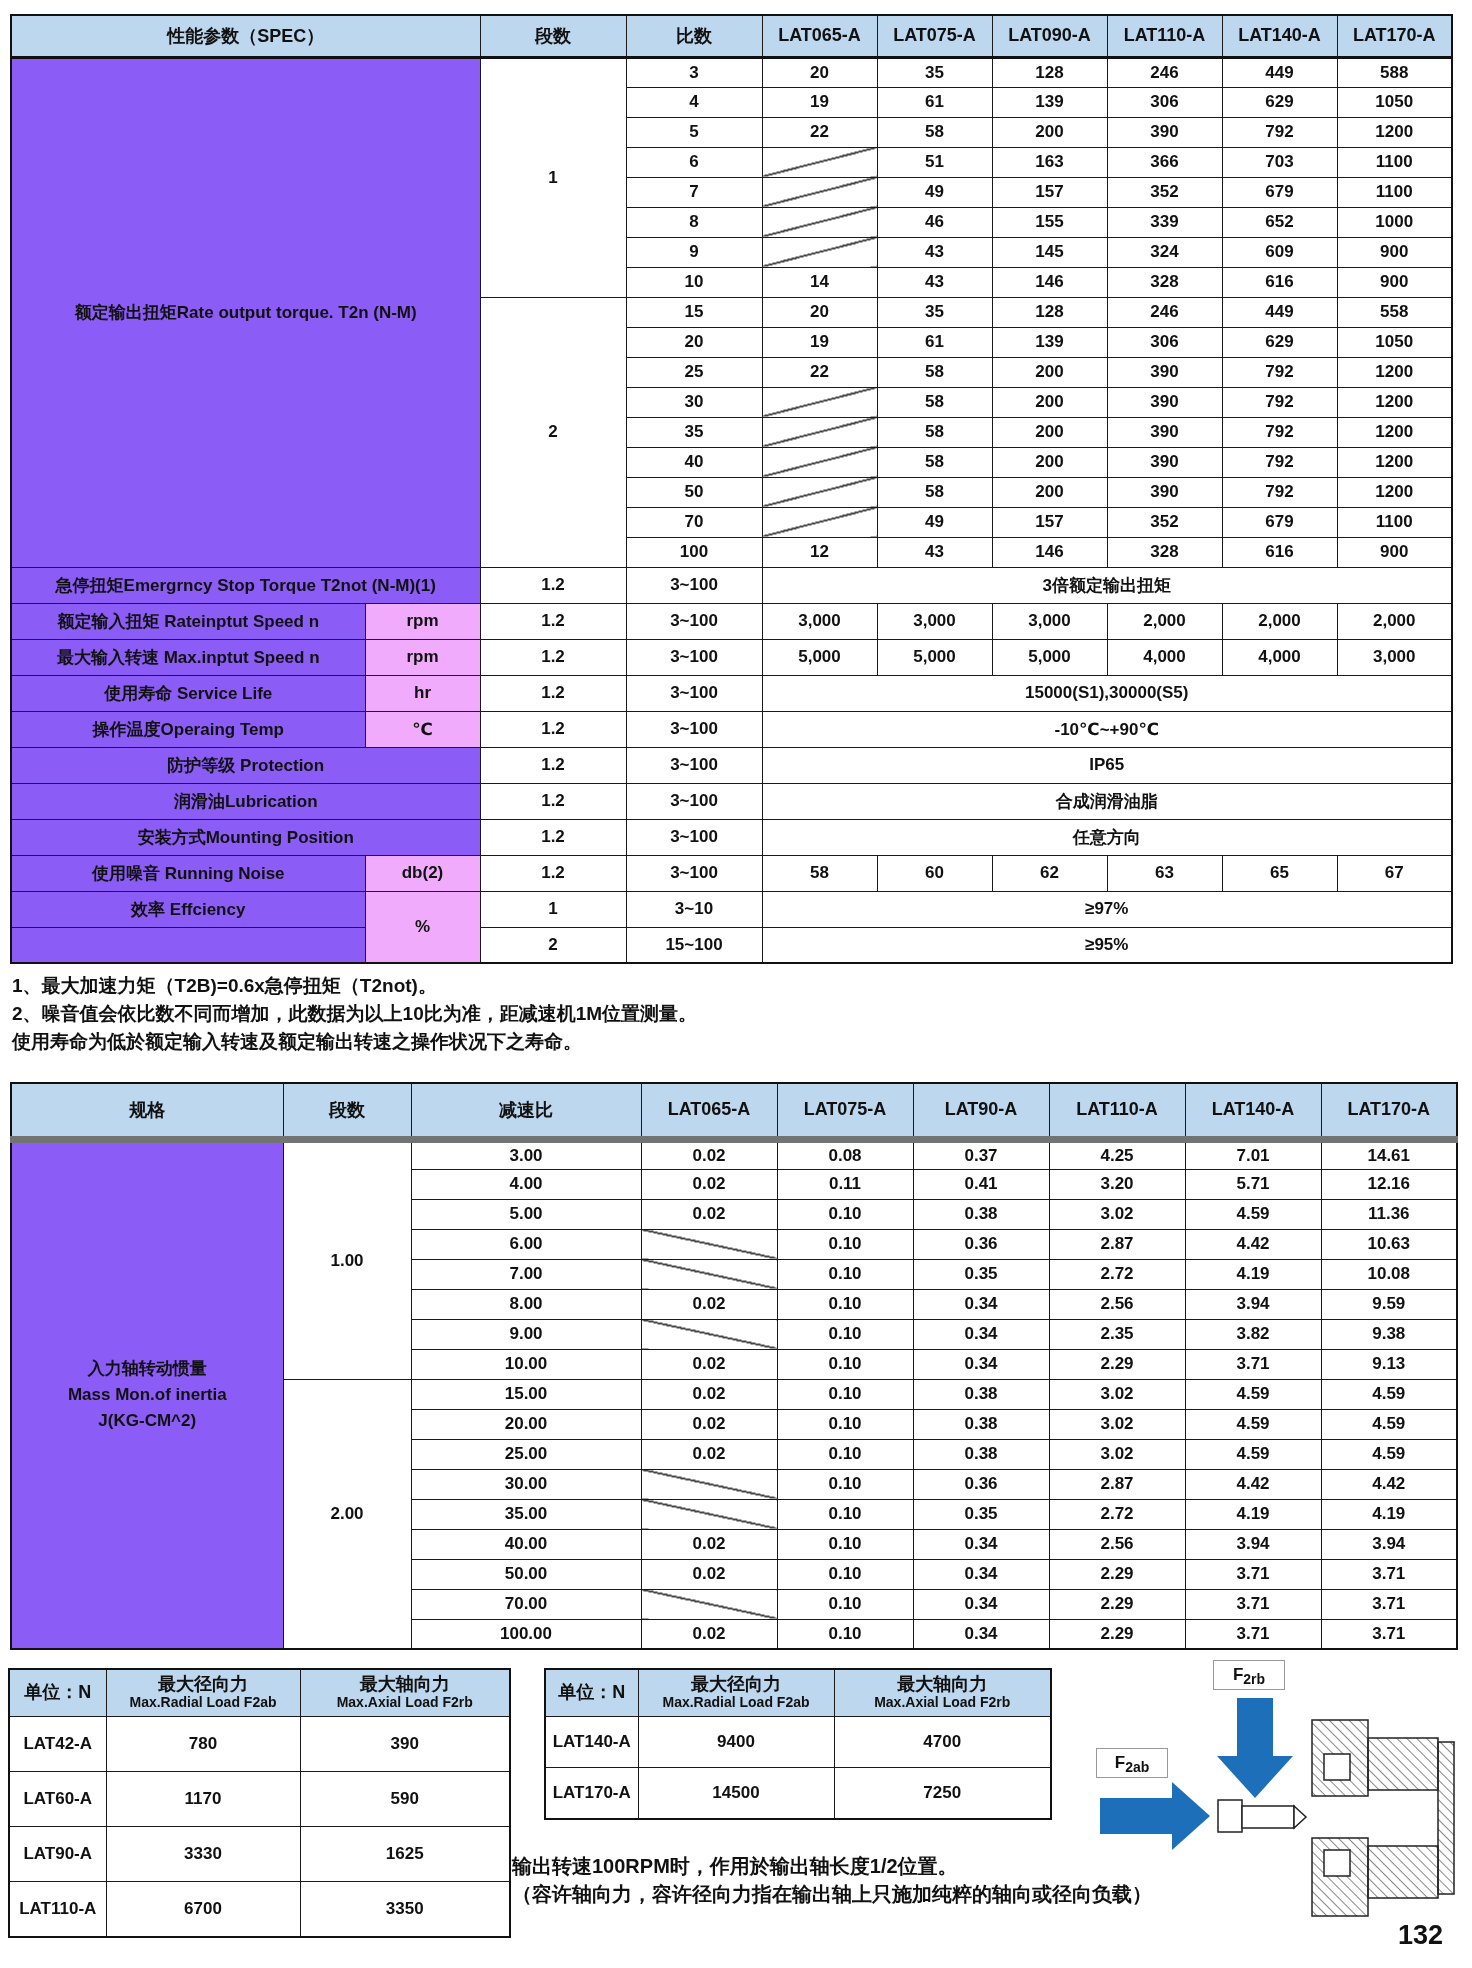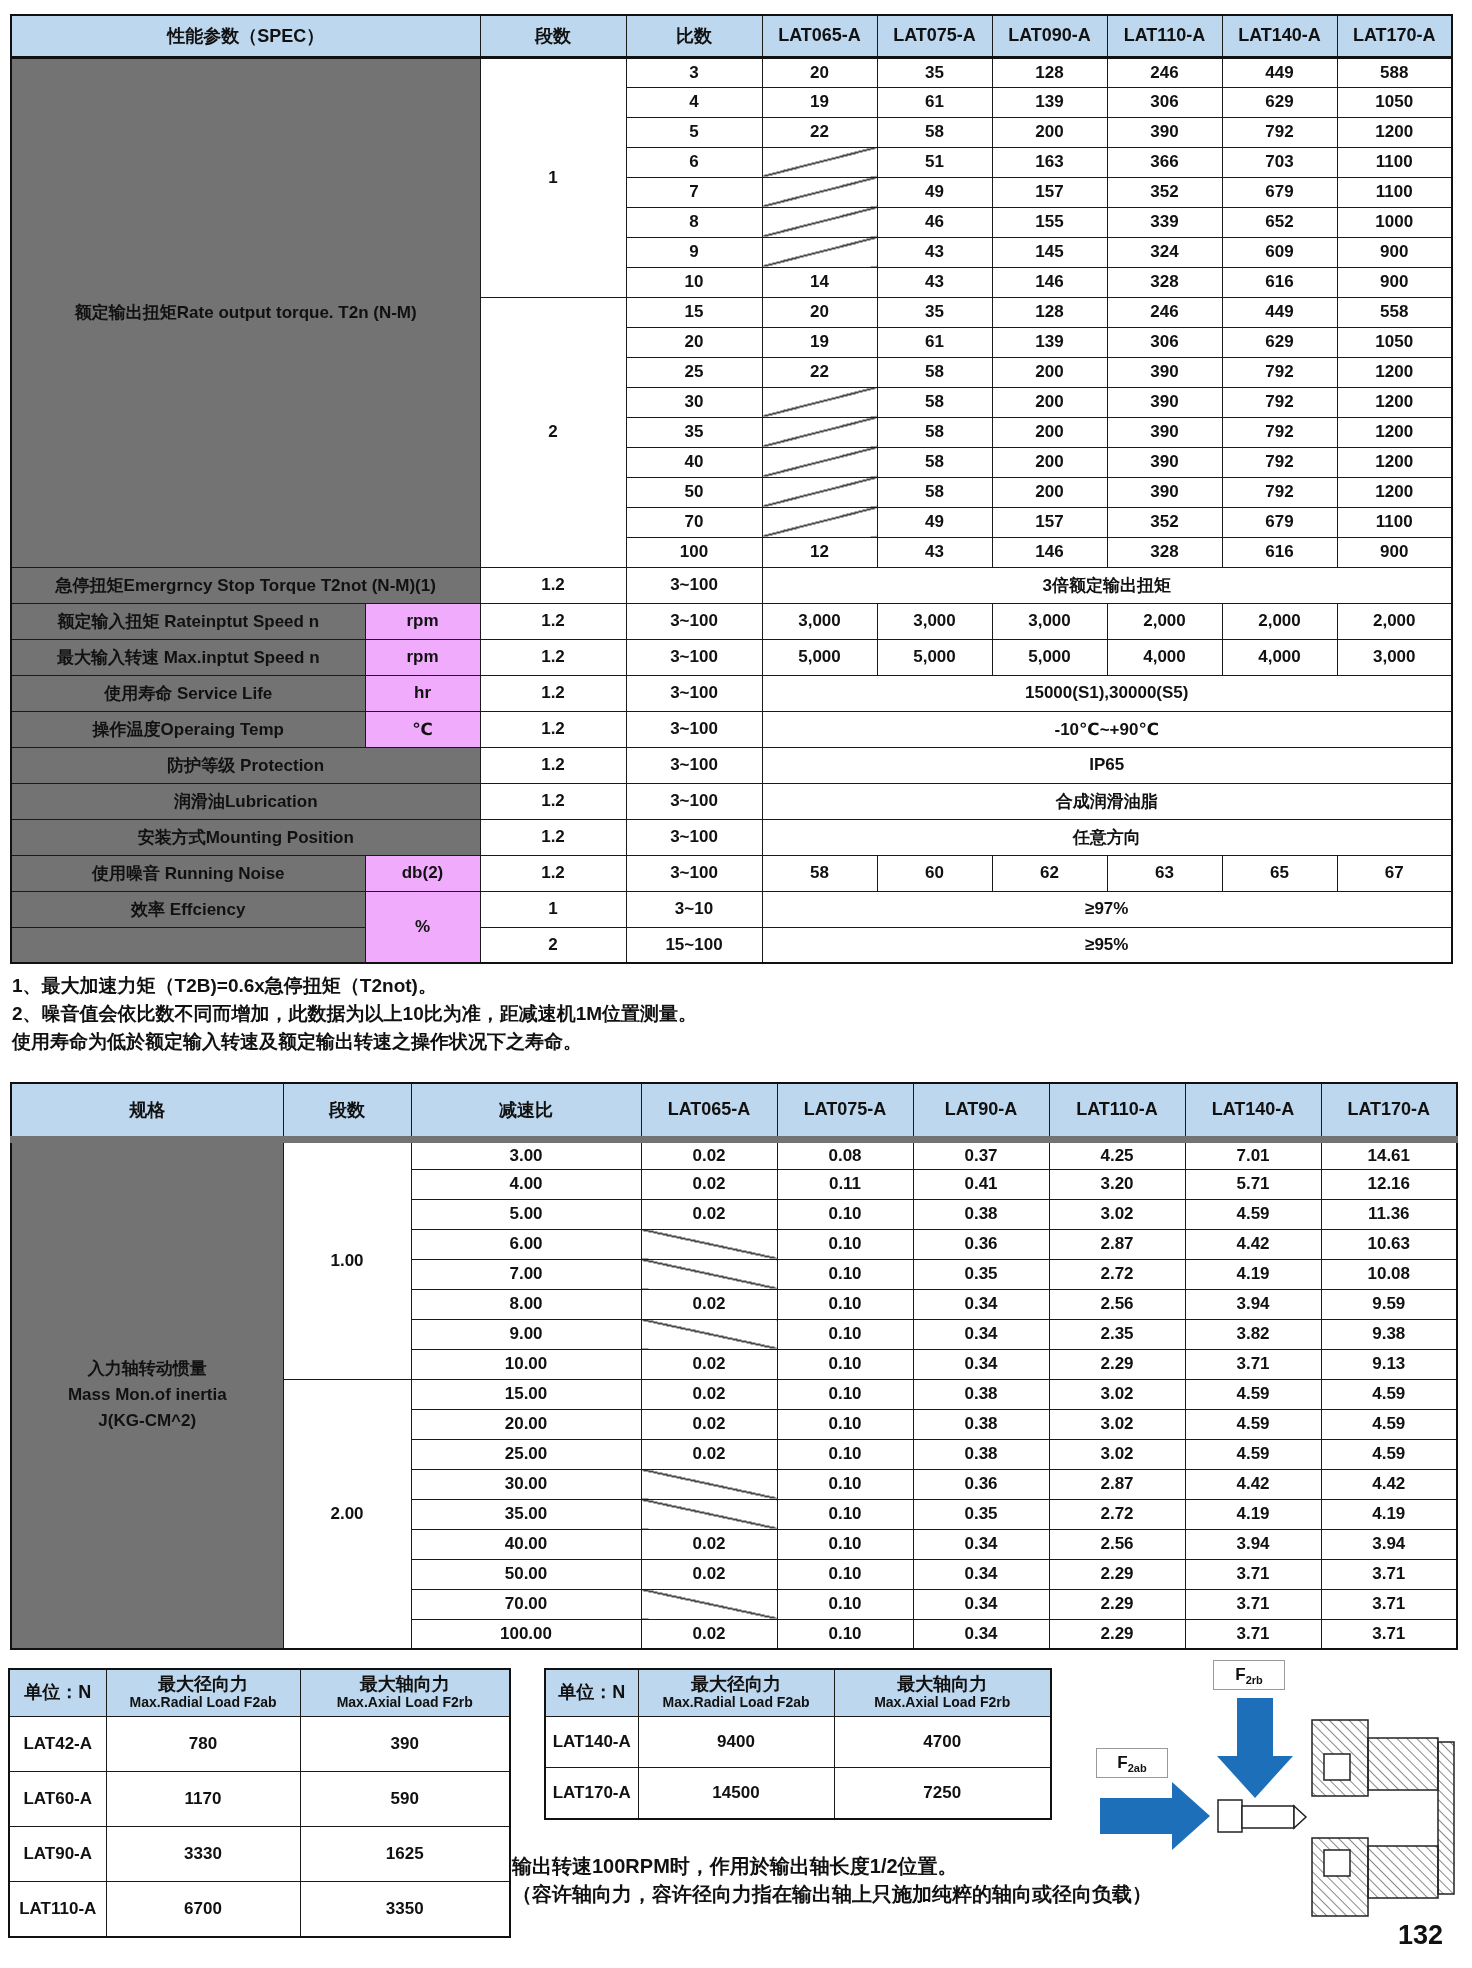--- a/index.html
+++ b/index.html
@@ -8,21 +8,21 @@
   table.tbl{border-collapse:collapse;table-layout:fixed;position:absolute;background:#fff;}
   table.tbl td,table.tbl th{border:1px solid #1a1a1a;font-weight:700;text-align:center;
         vertical-align:middle;padding:0;font-size:17px;color:#111;overflow:hidden;}
   table.tbl th{background:#bdd7ee;font-size:18px;}
   
   .t1{left:10px;top:14px;width:1441px;border:2px solid #111;}
   .t1 thead tr{height:42px;}
   .t1 thead th{border-bottom:3px solid #111;}
   tr.r-data{height:30px;}
   tr.r-spec{height:36px;}
-  td.lbl{background:#737373;text-align:left;padding-left:10px;font-size:18px;}
+  td.lbl{background:#8b5cf6;text-align:left;padding-left:10px;font-size:18px;}
   td.big{font-size:19px;}
   td.unit{background:#f0abfc;font-size:18px;}
   td.diag{background:linear-gradient(to bottom right,transparent calc(50% - 1px),#444 calc(50% - 1px),#444 calc(50% + 1px),transparent calc(50% + 1px));}
   td.diag2{background:linear-gradient(to top right,transparent calc(50% - 1px),#444 calc(50% - 1px),#444 calc(50% + 1px),transparent calc(50% + 1px));}
   
   .notes{position:absolute;left:12px;top:972px;font-size:19px;font-weight:700;line-height:28px;}
   
   .t2{left:10px;top:1082px;width:1446px;border:2px solid #111;}
   .t2 thead tr{height:56px;}
   .t2 thead th{border-bottom:7px solid #737373;}
@@ -36,21 +36,21 @@
   .ltA{left:8px;top:1668px;width:501px;}
   .ltA td{height:54px;}
   .ltB{left:544px;top:1668px;width:506px;}
   .ltB td{height:50px;}
   
   .loadnotes{position:absolute;left:512px;top:1852px;width:780px;font-size:20px;font-weight:700;line-height:28px;}
   
   .diagram{position:absolute;left:1090px;top:1650px;width:375px;height:310px;}
   .flabel{position:absolute;border:1px solid #999;background:#fff;text-align:center;
           font-weight:700;font-size:17px;line-height:28px;height:28px;}
-  .flabel sub{font-size:11px;}
+  .flabel sub{font-size:14px;}
   .f-rb{left:1213px;top:1660px;width:70px;}
   .f-ab{left:1096px;top:1748px;width:70px;}
   .pagenum{position:absolute;left:1398px;top:1920px;font-size:27px;font-weight:700;}
 </style>
 </head>
 <body>
 
 <div class="page">
 
   <table class="tbl t1">

